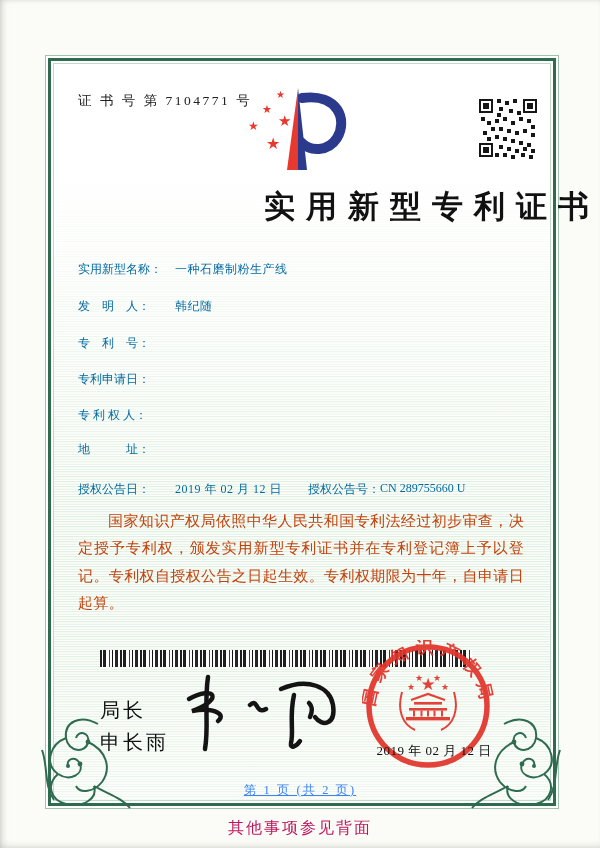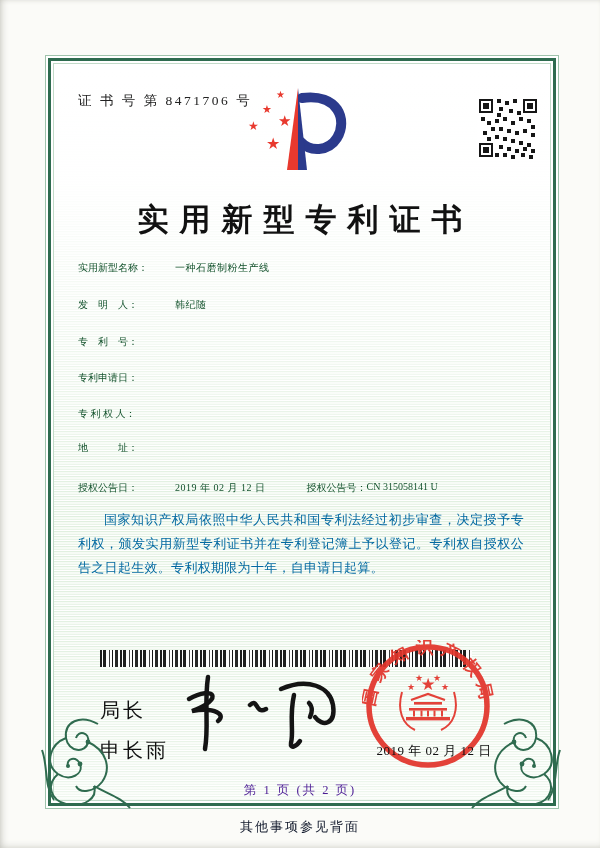--- a/index.html
+++ b/index.html
@@ -34,77 +34,77 @@
   
   .cert-no {
     position:absolute; left:78px; top:92px;
     font-size:13.5px; letter-spacing:2.5px; color:#222;
   }
   .logo { position:absolute; left:240px; top:84px; width:122px; height:90px; }
   .logo .star { position:absolute; color:#e8392e; line-height:1; font-family:"DejaVu Sans",sans-serif; }
   .qr { position:absolute; left:477px; top:97px; width:62px; height:62px; }
   .title {
     position:absolute; left:0; top:186px; width:100%;
-    text-align:center; font-size:31px; font-weight:bold;
-    letter-spacing:11px; text-indent:11px; color:#111;margin-top:13px;
-  }
-  
-  .row { position:absolute; left:78px; font-size:10px; display:flex; color:#14532d; }
+    text-align:right; font-size:31px; font-weight:bold;
+    letter-spacing:11px; text-indent:11px; color:#111;
+  }
+  
+  .row { position:absolute; left:78px; font-size:12px; display:flex; color:#0369a1; }
   .row .lbl { display:inline-block; width:97px; flex:0 0 97px; }
   .row .val { letter-spacing:.5px; }
   .row .val.wrap { max-width:358px; word-break:break-all; line-height:1.65; }
-  .pair2 { margin-left:41px; display:flex; }
+  .pair2 { margin-left:26px; display:flex; }
   
   .paras { position:absolute; left:78px; top:508px; width:446px; }
   .paras p {
-    font-size:13px; line-height:1.83; text-align:justify;
-    text-indent:2em; color:#0369a1; word-break:break-all; letter-spacing:.3px;
+    font-size:15px; line-height:1.83; text-align:justify;
+    text-indent:2em; color:#c2410c; word-break:break-all; letter-spacing:.3px;
   }
   
   .barcode {
     position:absolute; left:100px; top:650px; width:372px; height:17px;
     background:repeating-linear-gradient(90deg,
       #1d1d1d 0 2px, #fdfdfd 2px 3px, #1d1d1d 3px 6px, #fdfdfd 6px 9px,
       #3c3c3c 9px 10px, #fdfdfd 10px 12px, #151515 12px 13px, #fdfdfd 13px 15px,
       #262626 15px 18px, #fdfdfd 18px 20px);
   }
   
   .signer { position:absolute; left:100px; top:697px; font-size:20px; letter-spacing:3px; color:#111; }
-  .signer div + div { margin-top:13px; }
+  .signer div + div { margin-top:5px; }
   .signature { position:absolute; left:178px; top:663px; }
   
   .seal { position:absolute; left:362px; top:640px; width:132px; height:132px; opacity:.93; }
   .seal-date {
     position:absolute; left:366px; top:742px; width:136px; text-align:center;
     font-size:13px; color:#111; letter-spacing:.5px;
   }
   
   .flourish { position:absolute; width:100px; height:122px; }
   .flourish.bl { left:34px; top:690px; }
   .flourish.br { left:468px; top:690px; transform:scaleX(-1); }
   
   .page-info {
     position:absolute; left:0; top:782px; width:100%;
-    text-align:center; font-size:12.5px; letter-spacing:2px; color:#4c1d95;
+    text-align:center; font-size:12.5px; letter-spacing:2px; color:#3b82f6;text-decoration:underline;
   }
   .back-note {
     position:absolute; left:0; top:818px; width:100%;
-    text-align:center; font-size:13px; letter-spacing:2px; color:#0f172a;
+    text-align:center; font-size:16px; letter-spacing:2px; color:#be185d;
   }
 </style>
 </head>
 <body>
 
 <div class="scan-edge"></div>
 
 <div class="frame">
   <div class="guilloche"></div>
 </div>
 
-<div class="cert-no">证 书 号 第 8471706 号</div>
+<div class="cert-no">证 书 号 第 7104771 号</div>
 
 <div class="logo">
   <svg width="122" height="90" viewBox="0 0 122 90">
     <path d="M62 14 C98 9 108 36 97 54 C88 68 70 68 61 58" fill="none" stroke="#2b3a8c" stroke-width="10" stroke-linecap="round"></path>
     <polygon points="58,4 47,86 58,86" fill="#e8392e"></polygon>
     <polygon points="58,4 58,86 67,86" fill="#2b3a8c"></polygon>
   </svg>
   <span class="star" style="left:36px; top:6px;  font-size:10px;">★</span>
   <span class="star" style="left:22px; top:20px; font-size:11px;">★</span>
   <span class="star" style="left:38px; top:30px; font-size:15px;">★</span>
@@ -159,21 +159,21 @@
   <span class="lbl">专 利 权 人：</span>
 </div>
 <div class="row" style="top:441px">
   <span class="lbl">地　　　址：</span>
 </div>
 <div class="row" style="top:481px">
   <span class="lbl">授权公告日：</span>
   <span class="val">2019 年 02 月 12 日</span>
   <span class="pair2">
     <span>授权公告号：</span>
-    <span>CN 315058141 U</span>
+    <span>CN 289755660 U</span>
   </span>
 </div>
 
 <div class="paras">
   <p>国家知识产权局依照中华人民共和国专利法经过初步审查，决定授予专利权，颁发实用新型专利证书并在专利登记簿上予以登记。专利权自授权公告之日起生效。专利权期限为十年，自申请日起算。</p>
 </div>
 
 <div class="barcode"></div>
 
 <div class="signer">

